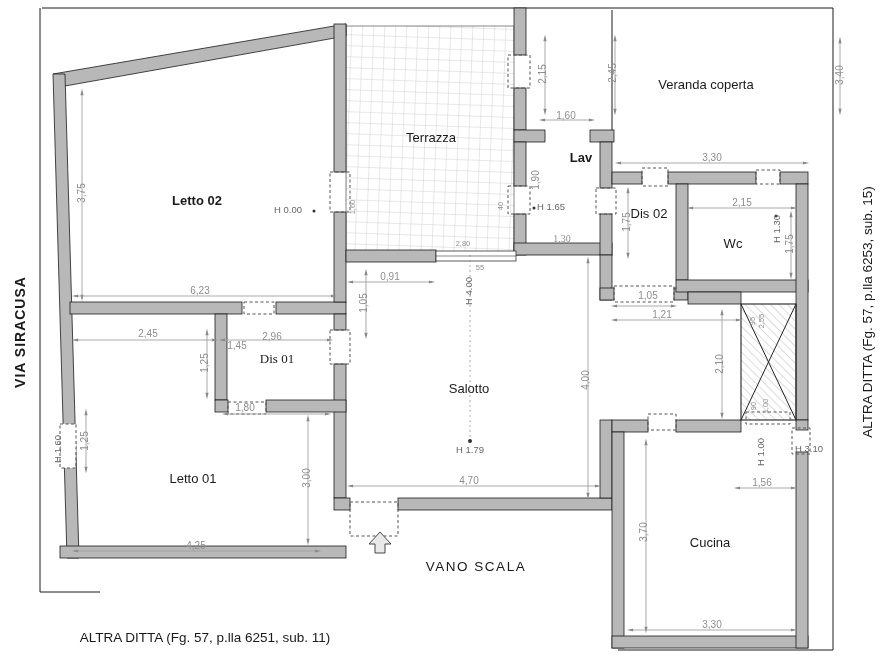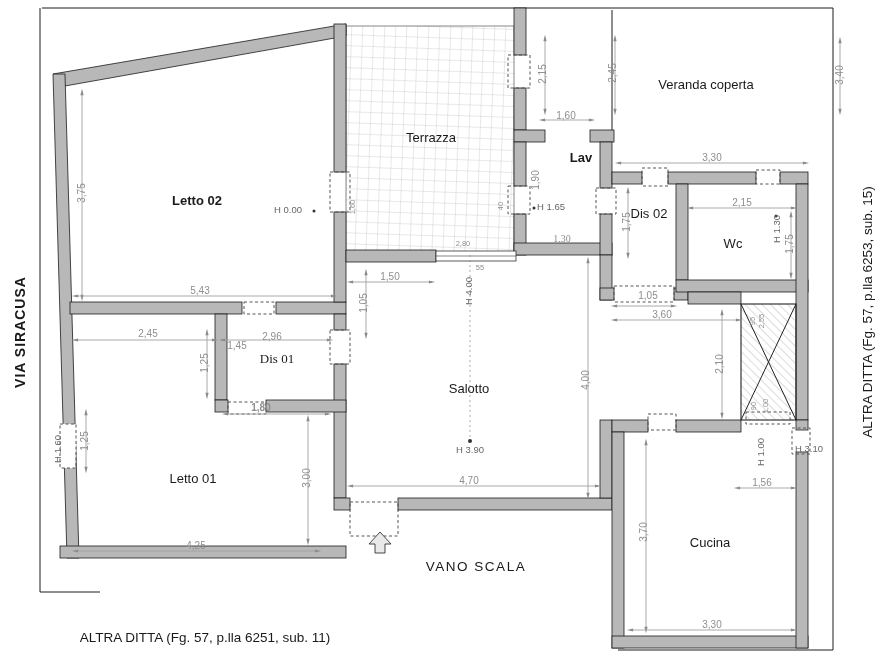--- a/index.html
+++ b/index.html
@@ -176,54 +176,54 @@
       <span class="lbl room" style="left: 733px; top: 243px;">Wc</span>
       <span class="lbl room" style="left: 277px; top: 359px; font-family: Liberation Serif, serif;">Dis 01</span>
       <span class="lbl room" style="left: 469px; top: 388px;">Salotto</span>
       <span class="lbl room" style="left: 193px; top: 478px;">Letto 01</span>
       <span class="lbl room" style="left: 710px; top: 542px;">Cucina</span>
       <span class="lbl room-caps" style="left: 476px; top: 566px;">VANO SCALA</span>
       <span class="lbl street rot" style="left: 20px; top: 332px;">VIA SIRACUSA</span>
       <span class="lbl boundary rot" style="left: 867px; top: 312px;">ALTRA DITTA (Fg. 57, p.lla 6253, sub. 15)</span>
       <span class="lbl boundary" style="left: 205px; top: 637px;">ALTRA DITTA (Fg. 57, p.lla 6251, sub. 11)</span>
       <span class="lbl dim rot" style="left: 81px; top: 193px;">3,75</span>
-      <span class="lbl dim" style="left: 200px; top: 290px;">5,43</span>
+      <span class="lbl dim" style="left: 200px; top: 290px;">6,23</span>
       <span class="lbl dim" style="left: 148px; top: 333px;">2,45</span>
       <span class="lbl dim" style="left: 272px; top: 336px;">2,96</span>
       <span class="lbl dim" style="left: 237px; top: 345px;">1,45</span>
       <span class="lbl dim rot" style="left: 204px; top: 363px;">1,25</span>
-      <span class="lbl dim" style="left: 261px; top: 407px; font-weight: bold;">1,80</span>
+      <span class="lbl dim" style="left: 245px; top: 407px;">1,80</span>
       <span class="lbl dim" style="left: 196px; top: 545px;">4,25</span>
       <span class="lbl dim rot" style="left: 306px; top: 478px;">3,00</span>
       <span class="lbl dim rot" style="left: 84px; top: 441px;">1,25</span>
-      <span class="lbl dim" style="left: 390px; top: 276px;">1,50</span>
+      <span class="lbl dim" style="left: 390px; top: 276px;">0,91</span>
       <span class="lbl dim rot" style="left: 363px; top: 303px;">1,05</span>
       <span class="lbl dim" style="left: 469px; top: 480px; text-align: center;">4,70</span>
       <span class="lbl dim rot" style="left: 585px; top: 380px;">4,00</span>
-      <span class="lbl dim" style="left: 662px; top: 314px;">3,60</span>
+      <span class="lbl dim" style="left: 662px; top: 314px;">1,21</span>
       <span class="lbl dim rot" style="left: 719px; top: 364px;">2,10</span>
       <span class="lbl dim rot" style="left: 542px; top: 74px;">2,15</span>
       <span class="lbl dim rot" style="left: 612px; top: 73px;">2,45</span>
       <span class="lbl dim rot" style="left: 839px; top: 75px;">3,40</span>
       <span class="lbl dim" style="left: 712px; top: 157px;">3,30</span>
       <span class="lbl dim" style="left: 566px; top: 115px;">1,60</span>
       <span class="lbl dim" style="left: 742px; top: 202px;">2,15</span>
       <span class="lbl dim rot" style="left: 789px; top: 244px;">1,75</span>
       <span class="lbl dim rot" style="left: 626px; top: 222px;">1,75</span>
       <span class="lbl dim" style="left: 648px; top: 295px;">1,05</span>
       <span class="lbl dim" style="left: 562px; top: 238px; font-family: Liberation Serif, serif;">1,30</span>
       <span class="lbl dim rot" style="left: 535px; top: 180px;">1,90</span>
       <span class="lbl dim" style="left: 762px; top: 482px;">1,56</span>
       <span class="lbl dim rot" style="left: 643px; top: 532px;">3,70</span>
       <span class="lbl dim" style="left: 712px; top: 624px;">3,30</span>
       <span class="lbl marker" style="left: 288px; top: 209px;">H 0.00</span>
       <span class="lbl marker" style="left: 551px; top: 206px;">H 1.65</span>
       <span class="lbl marker rot" style="left: 776px; top: 229px;">H 1.30</span>
       <span class="lbl marker rot" style="left: 468px; top: 291px;">H 4.00</span>
-      <span class="lbl marker" style="left: 470px; top: 449px;">H 3.90</span>
+      <span class="lbl marker" style="left: 470px; top: 449px;">H 1.79</span>
       <span class="lbl marker rot" style="left: 57px; top: 449px;">H 1.60</span>
       <span class="lbl marker rot" style="left: 760px; top: 452px;">H 1.00</span>
       <span class="lbl marker" style="left: 809px; top: 448px;">H 3.10</span>
       <span class="lbl tiny rot" style="left: 761px; top: 321px;">2,55</span>
       <span class="lbl tiny rot" style="left: 752px; top: 321px;">95</span>
       <span class="lbl tiny rot" style="left: 753px; top: 406px;">90</span>
       <span class="lbl tiny rot" style="left: 765px; top: 406px;">1,00</span>
       <span class="lbl tiny" style="left: 463px; top: 243px;">2,80</span>
       <span class="lbl tiny" style="left: 480px; top: 243px; margin-top: 24px;">55</span>
       <span class="lbl tiny rot" style="left: 352px; top: 207px;">1,60</span>

